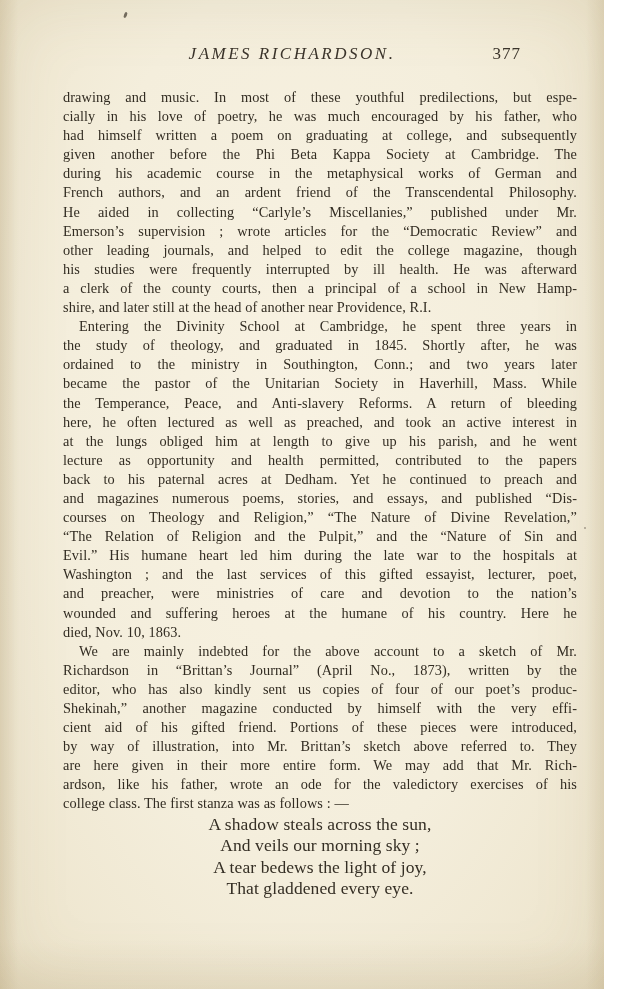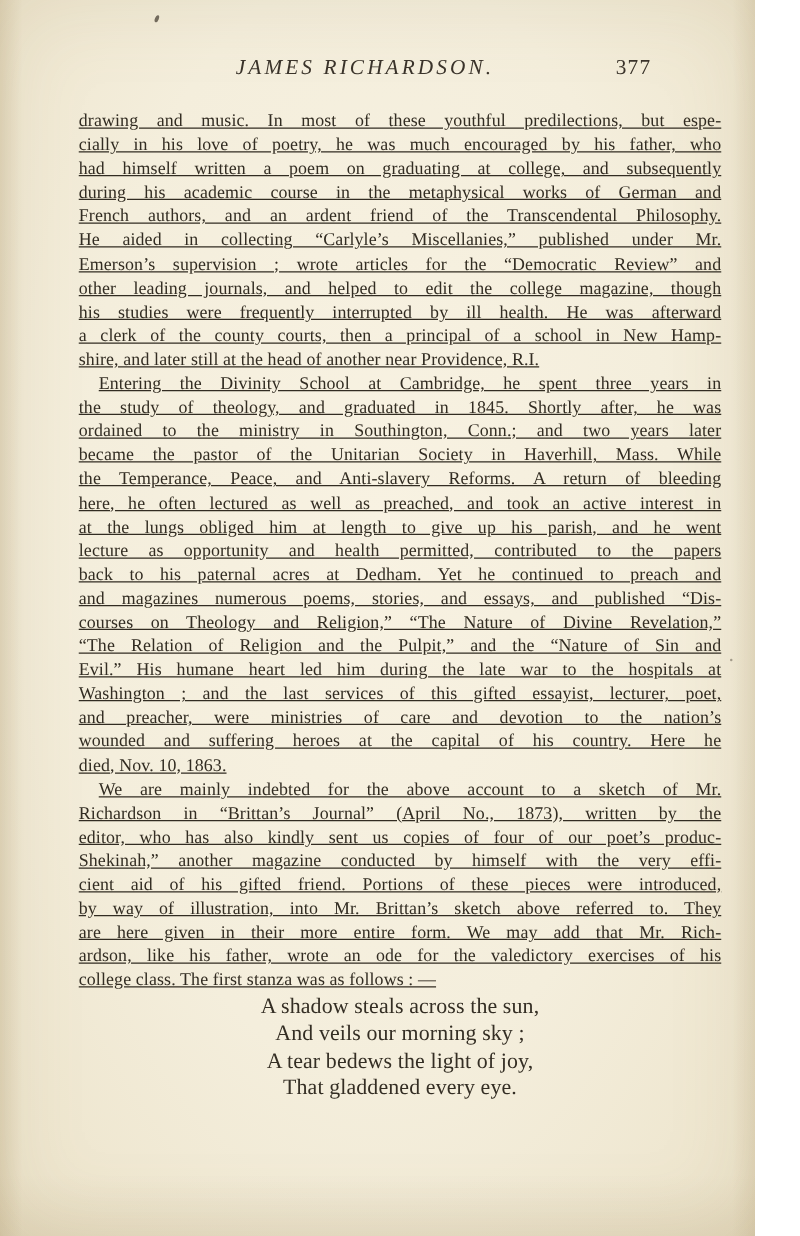--- a/index.html
+++ b/index.html
@@ -53,21 +53,20 @@
     left: 63px;
     width: 514px;
     font-size: 14.3px;
     line-height: 19.1px;
     letter-spacing: 0.1px;
   }
   .line {
     text-align: justify;
     text-align-last: justify;
     white-space: normal;
-    text-decoration: underline;
   }
   .line.last {
     text-align-last: left;
   }
   .paragraph.indent .line:first-child {
     text-indent: 16px;
   }
   .poem {
     text-align: center;
     font-size: 17.5px;
@@ -97,20 +96,21 @@
   <div class="header">
     <span class="running-title">JAMES RICHARDSON.</span>
     <span class="page-number">377</span>
   </div>
 
   <div class="body-text">
     <div class="paragraph">
         <div class="line">drawing and music. In most of these youthful predilections, but espe-</div>
         <div class="line">cially in his love of poetry, he was much encouraged by his father, who</div>
         <div class="line">had himself written a poem on graduating at college, and subsequently</div>
+        <div class="line">given another before the Phi Beta Kappa Society at Cambridge. The</div>
         <div class="line">during his academic course in the metaphysical works of German and</div>
         <div class="line">French authors, and an ardent friend of the Transcendental Philosophy.</div>
         <div class="line">He aided in collecting “Carlyle’s Miscellanies,” published under Mr.</div>
         <div class="line">Emerson’s supervision ; wrote articles for the “Democratic Review” and</div>
         <div class="line">other leading journals, and helped to edit the college magazine, though</div>
         <div class="line">his studies were frequently interrupted by ill health. He was afterward</div>
         <div class="line">a clerk of the county courts, then a principal of a school in New Hamp-</div>
         <div class="line last">shire, and later still at the head of another near Providence, R.I.</div>
       </div>
     <div class="paragraph indent">
@@ -122,21 +122,21 @@
         <div class="line">here, he often lectured as well as preached, and took an active interest in</div>
         <div class="line">at the lungs obliged him at length to give up his parish, and he went</div>
         <div class="line">lecture as opportunity and health permitted, contributed to the papers</div>
         <div class="line">back to his paternal acres at Dedham. Yet he continued to preach and</div>
         <div class="line">and magazines numerous poems, stories, and essays, and published “Dis-</div>
         <div class="line">courses on Theology and Religion,” “The Nature of Divine Revelation,”</div>
         <div class="line">“The Relation of Religion and the Pulpit,” and the “Nature of Sin and</div>
         <div class="line">Evil.” His humane heart led him during the late war to the hospitals at</div>
         <div class="line">Washington ; and the last services of this gifted essayist, lecturer, poet,</div>
         <div class="line">and preacher, were ministries of care and devotion to the nation’s</div>
-        <div class="line">wounded and suffering heroes at the capital of his country. Here he</div>
+        <div class="line">wounded and suffering heroes at the humane of his country. Here he</div>
         <div class="line last">died, Nov. 10, 1863.</div>
       </div>
     <div class="paragraph indent">
         <div class="line">We are mainly indebted for the above account to a sketch of Mr.</div>
         <div class="line">Richardson in “Brittan’s Journal” (April No., 1873), written by the</div>
         <div class="line">editor, who has also kindly sent us copies of four of our poet’s produc-</div>
         <div class="line">Shekinah,” another magazine conducted by himself with the very effi-</div>
         <div class="line">cient aid of his gifted friend. Portions of these pieces were introduced,</div>
         <div class="line">by way of illustration, into Mr. Brittan’s sketch above referred to. They</div>
         <div class="line">are here given in their more entire form. We may add that Mr. Rich-</div>

